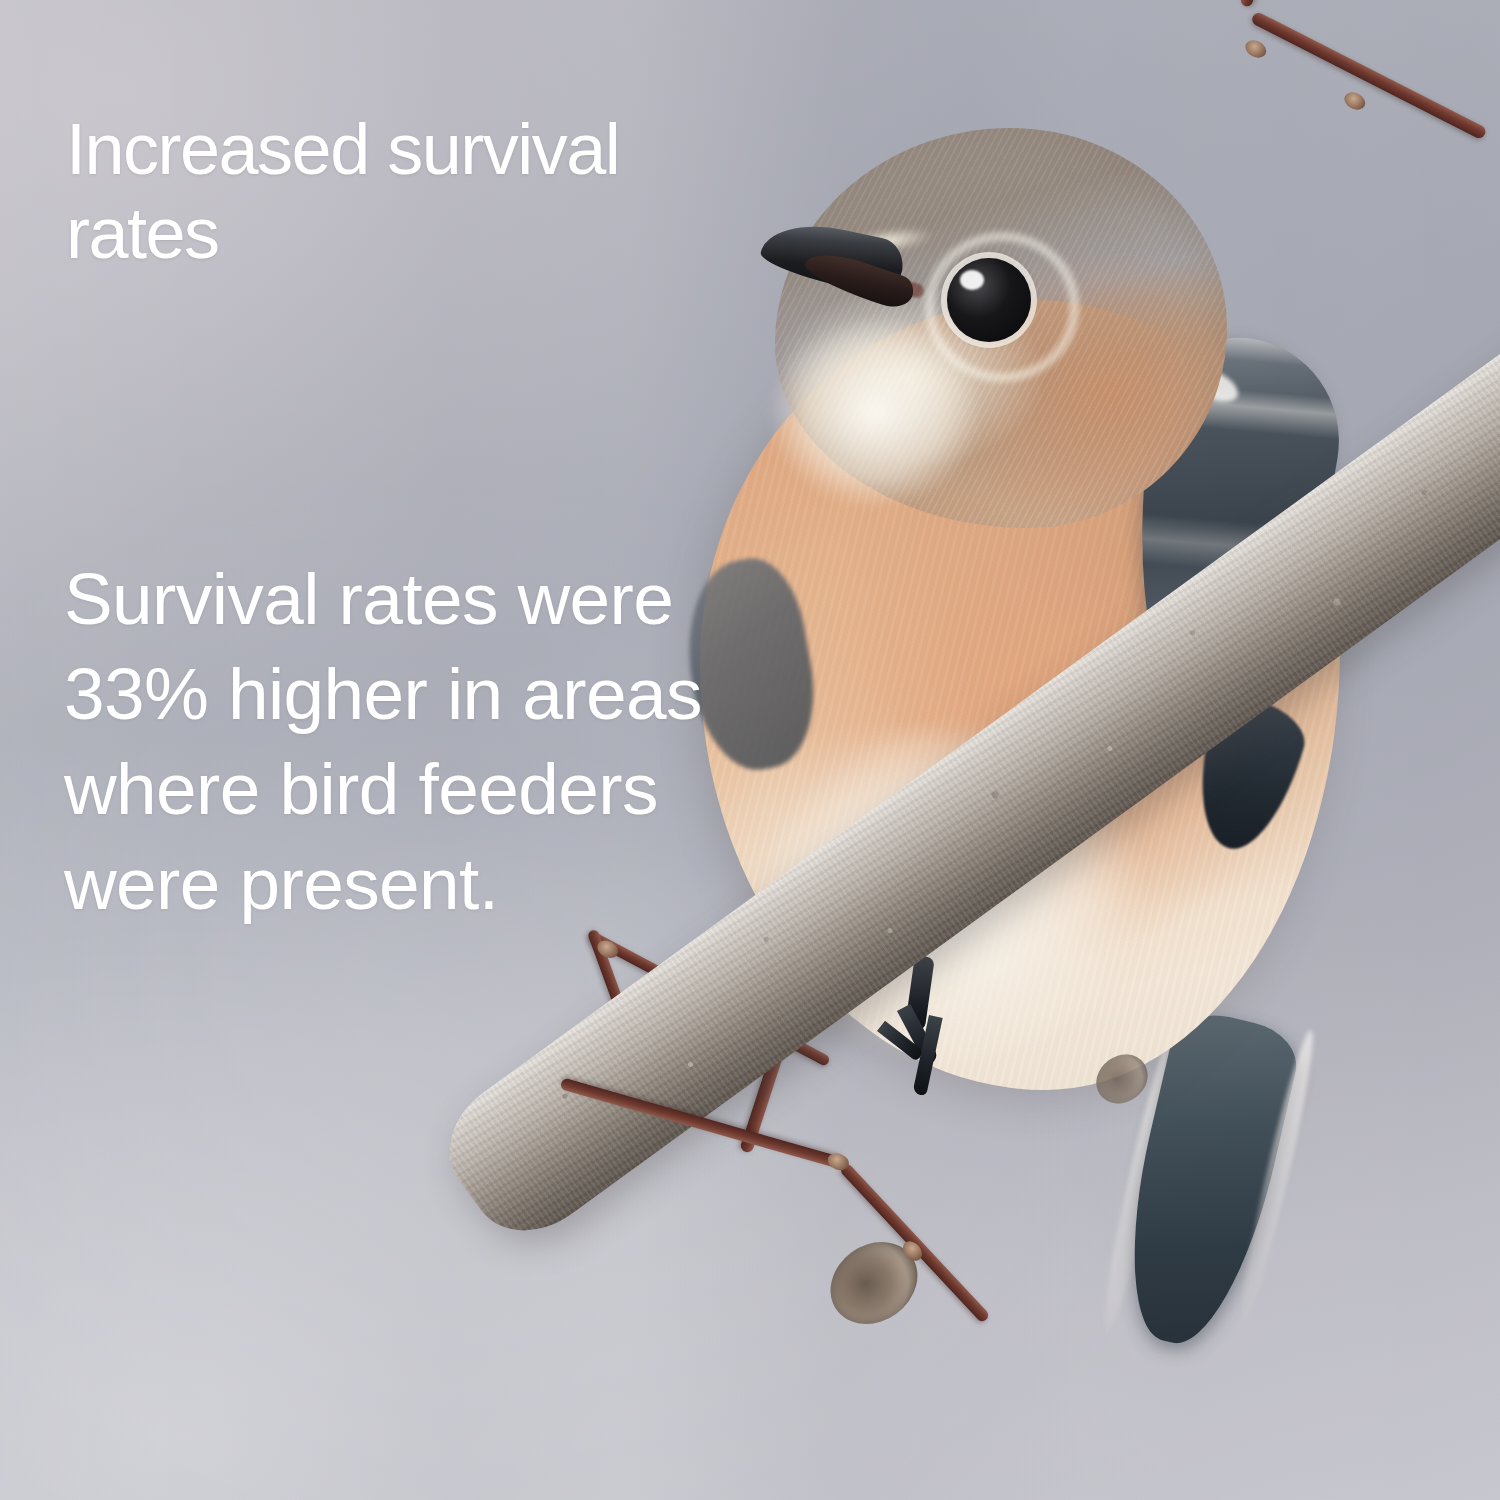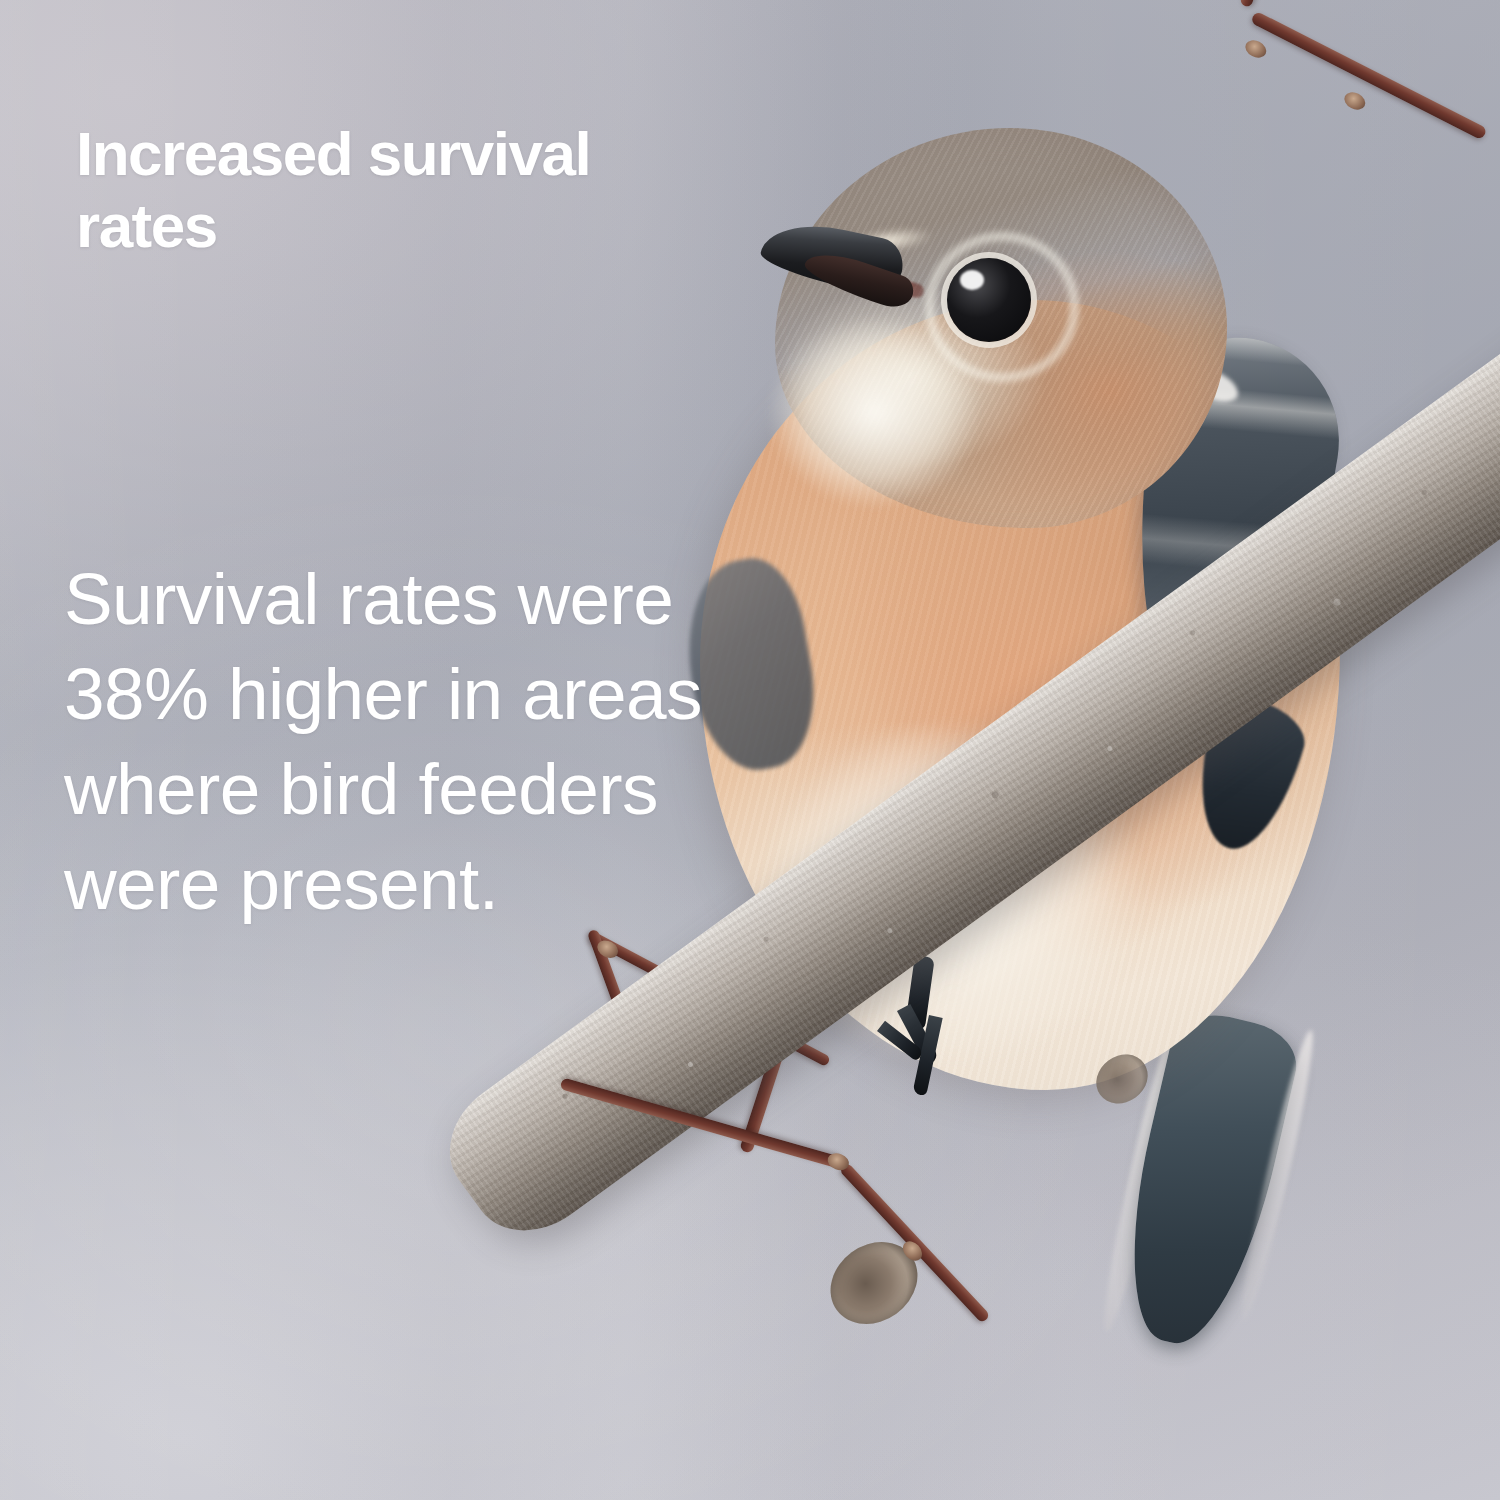--- a/index.html
+++ b/index.html
@@ -395,25 +395,25 @@
     position: absolute;
     left: 0; top: 0;
     width: 760px;
     padding: 0;
   }
   .headline {
     position: absolute;
     left: 66px;
     top: 108px;
     width: 640px;
-    margin: 10px;
+    margin: 0;
     color: #ffffff;
     font-family: "Liberation Sans", sans-serif;
-    font-weight: 700;
-    font-size: 62px;
+    font-weight: 400;
+    font-size: 72px;
     line-height: 1.16;
     letter-spacing: -1.5px;
     text-shadow: 0 1px 3px rgba(110,110,120,0.22);
   }
   .subtext {
     position: absolute;
     left: 64px;
     top: 552px;
     width: 650px;
     margin: 0;
@@ -492,16 +492,16 @@
     <div class="branch-knot knot-a"></div>
     <div class="branch-knot knot-b"></div>
 
     <div class="twig twig-l2"></div>
     <div class="twig-node node-l2"></div>
     <div class="twig-node node-l5"></div>
   </div>
 
   <div class="text-layer">
     <h1 class="headline">Increased survival rates</h1>
-    <p class="subtext">Survival rates were 38% higher in areas where bird feeders were present.</p>
+    <p class="subtext">Survival rates were 33% higher in areas where bird feeders were present.</p>
   </div>
 
 </div>
 
 </body></html>

